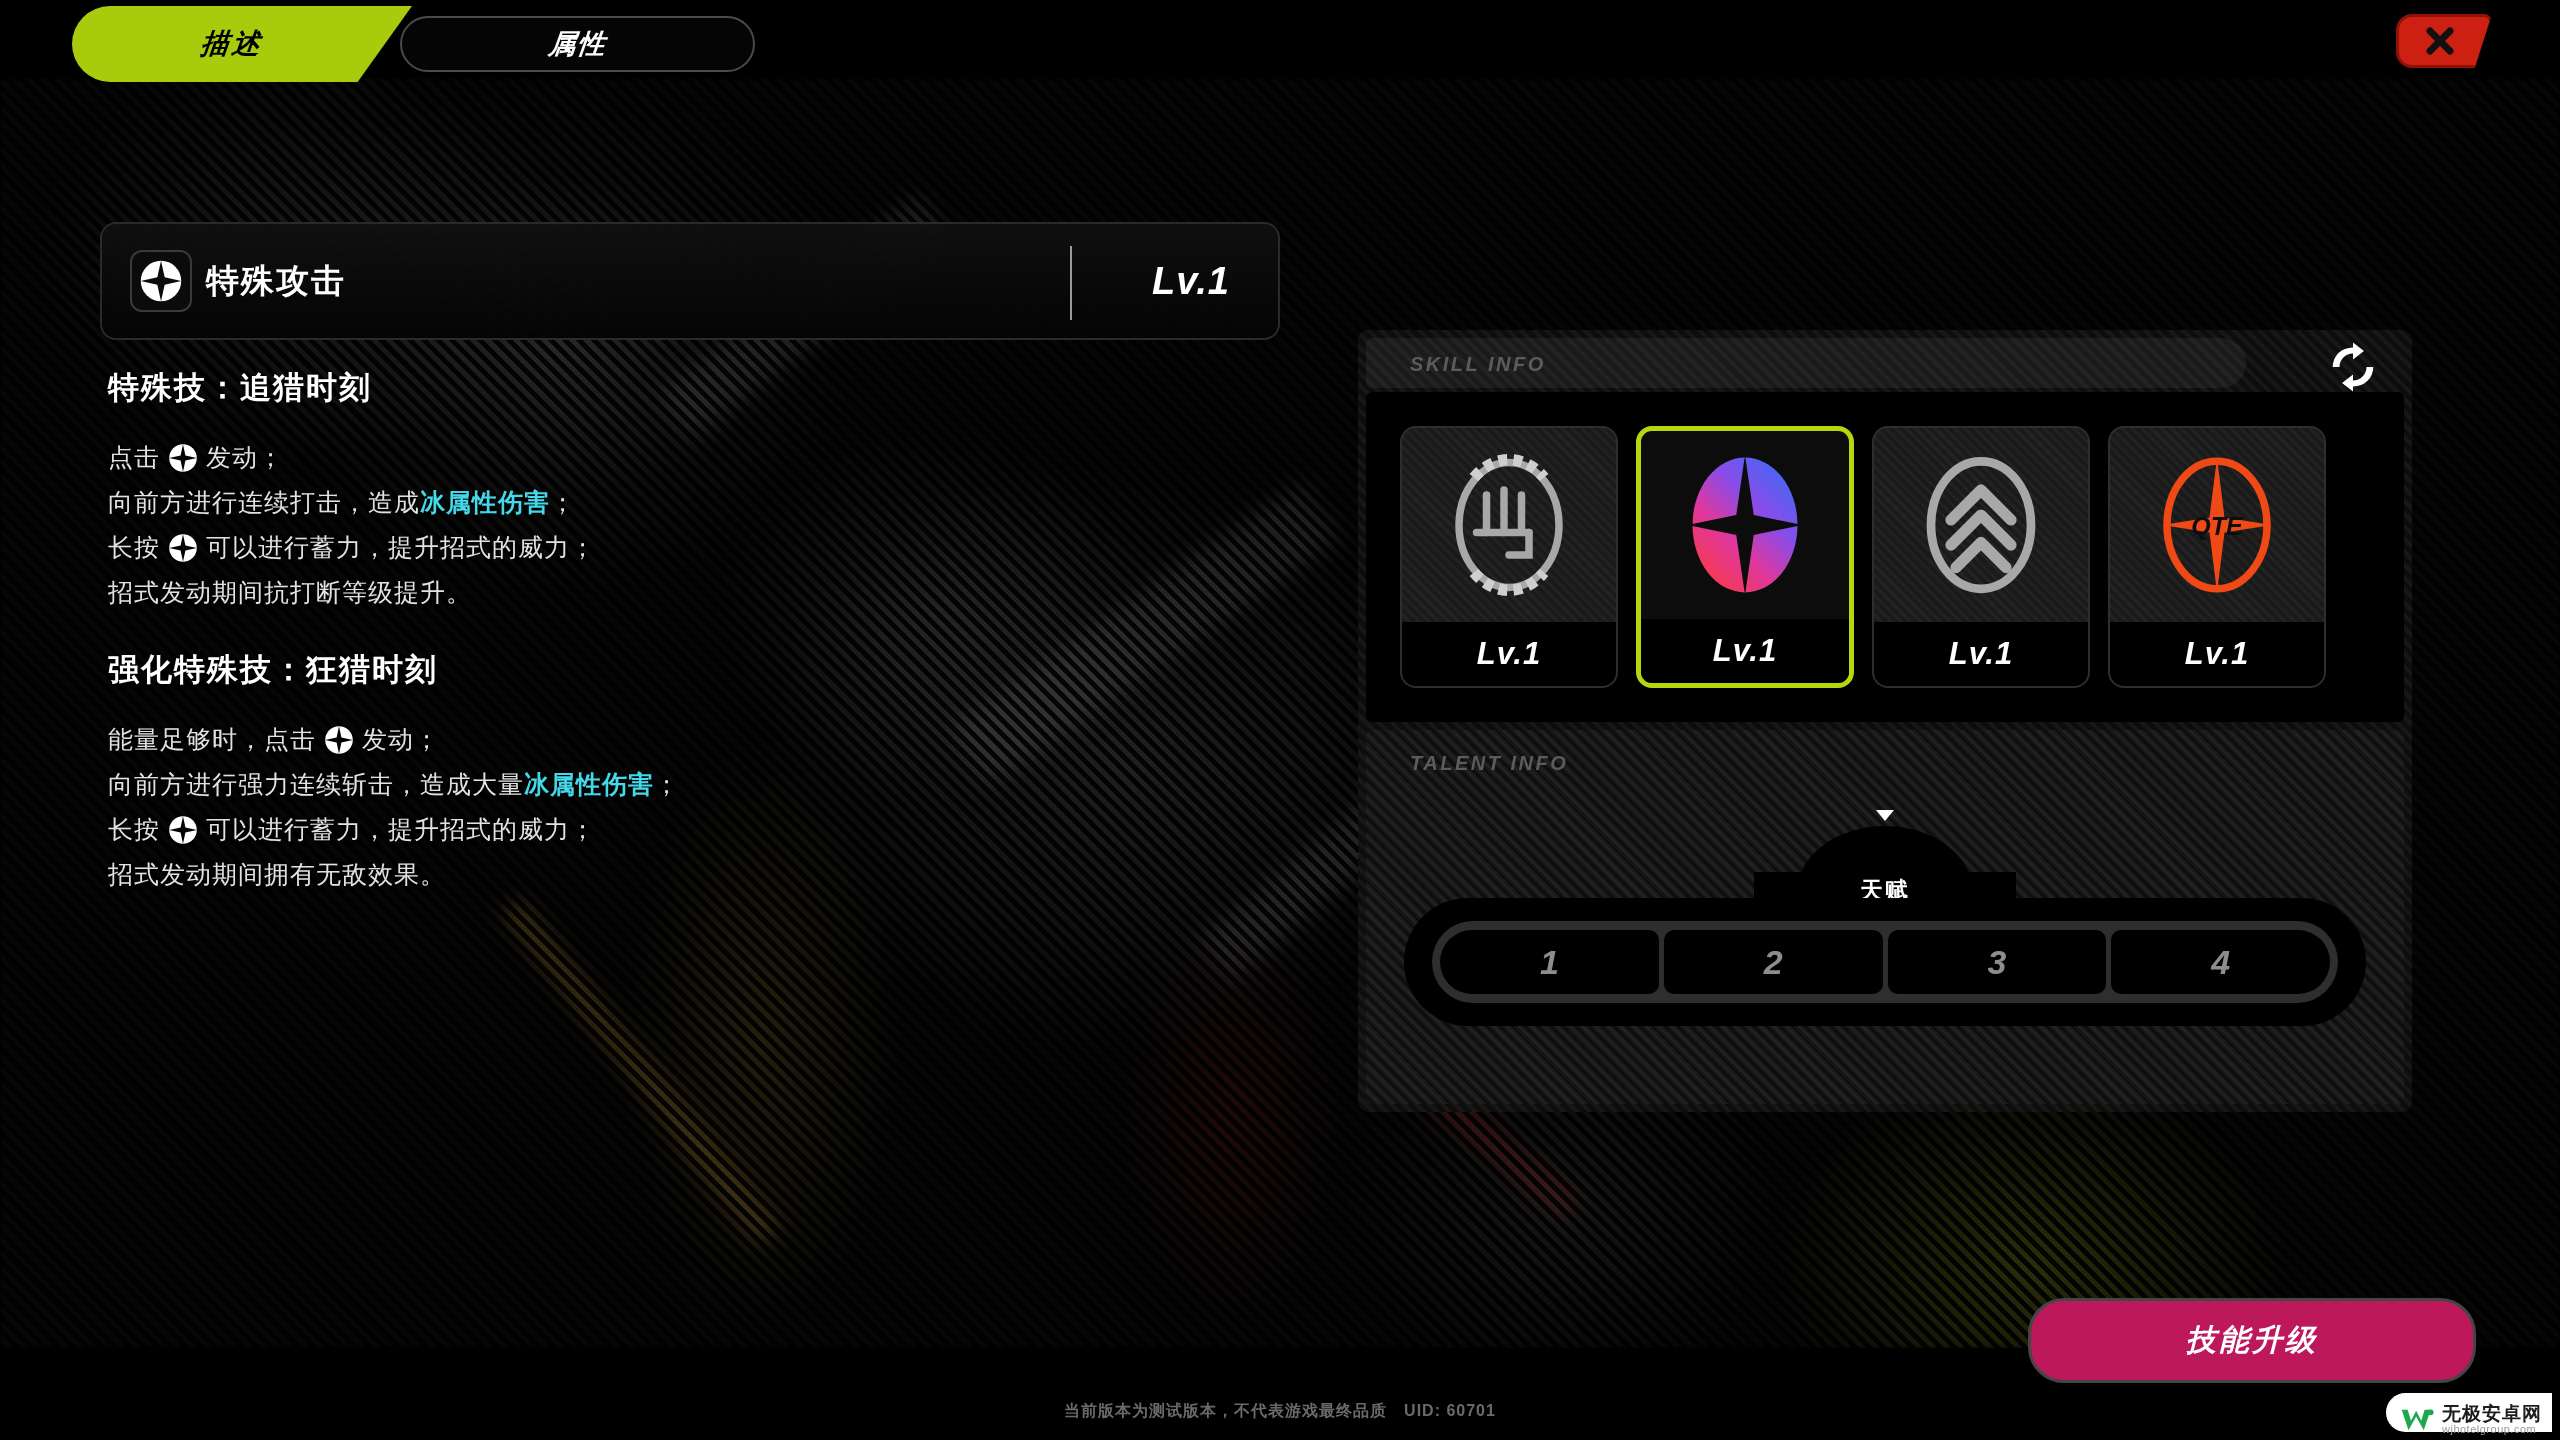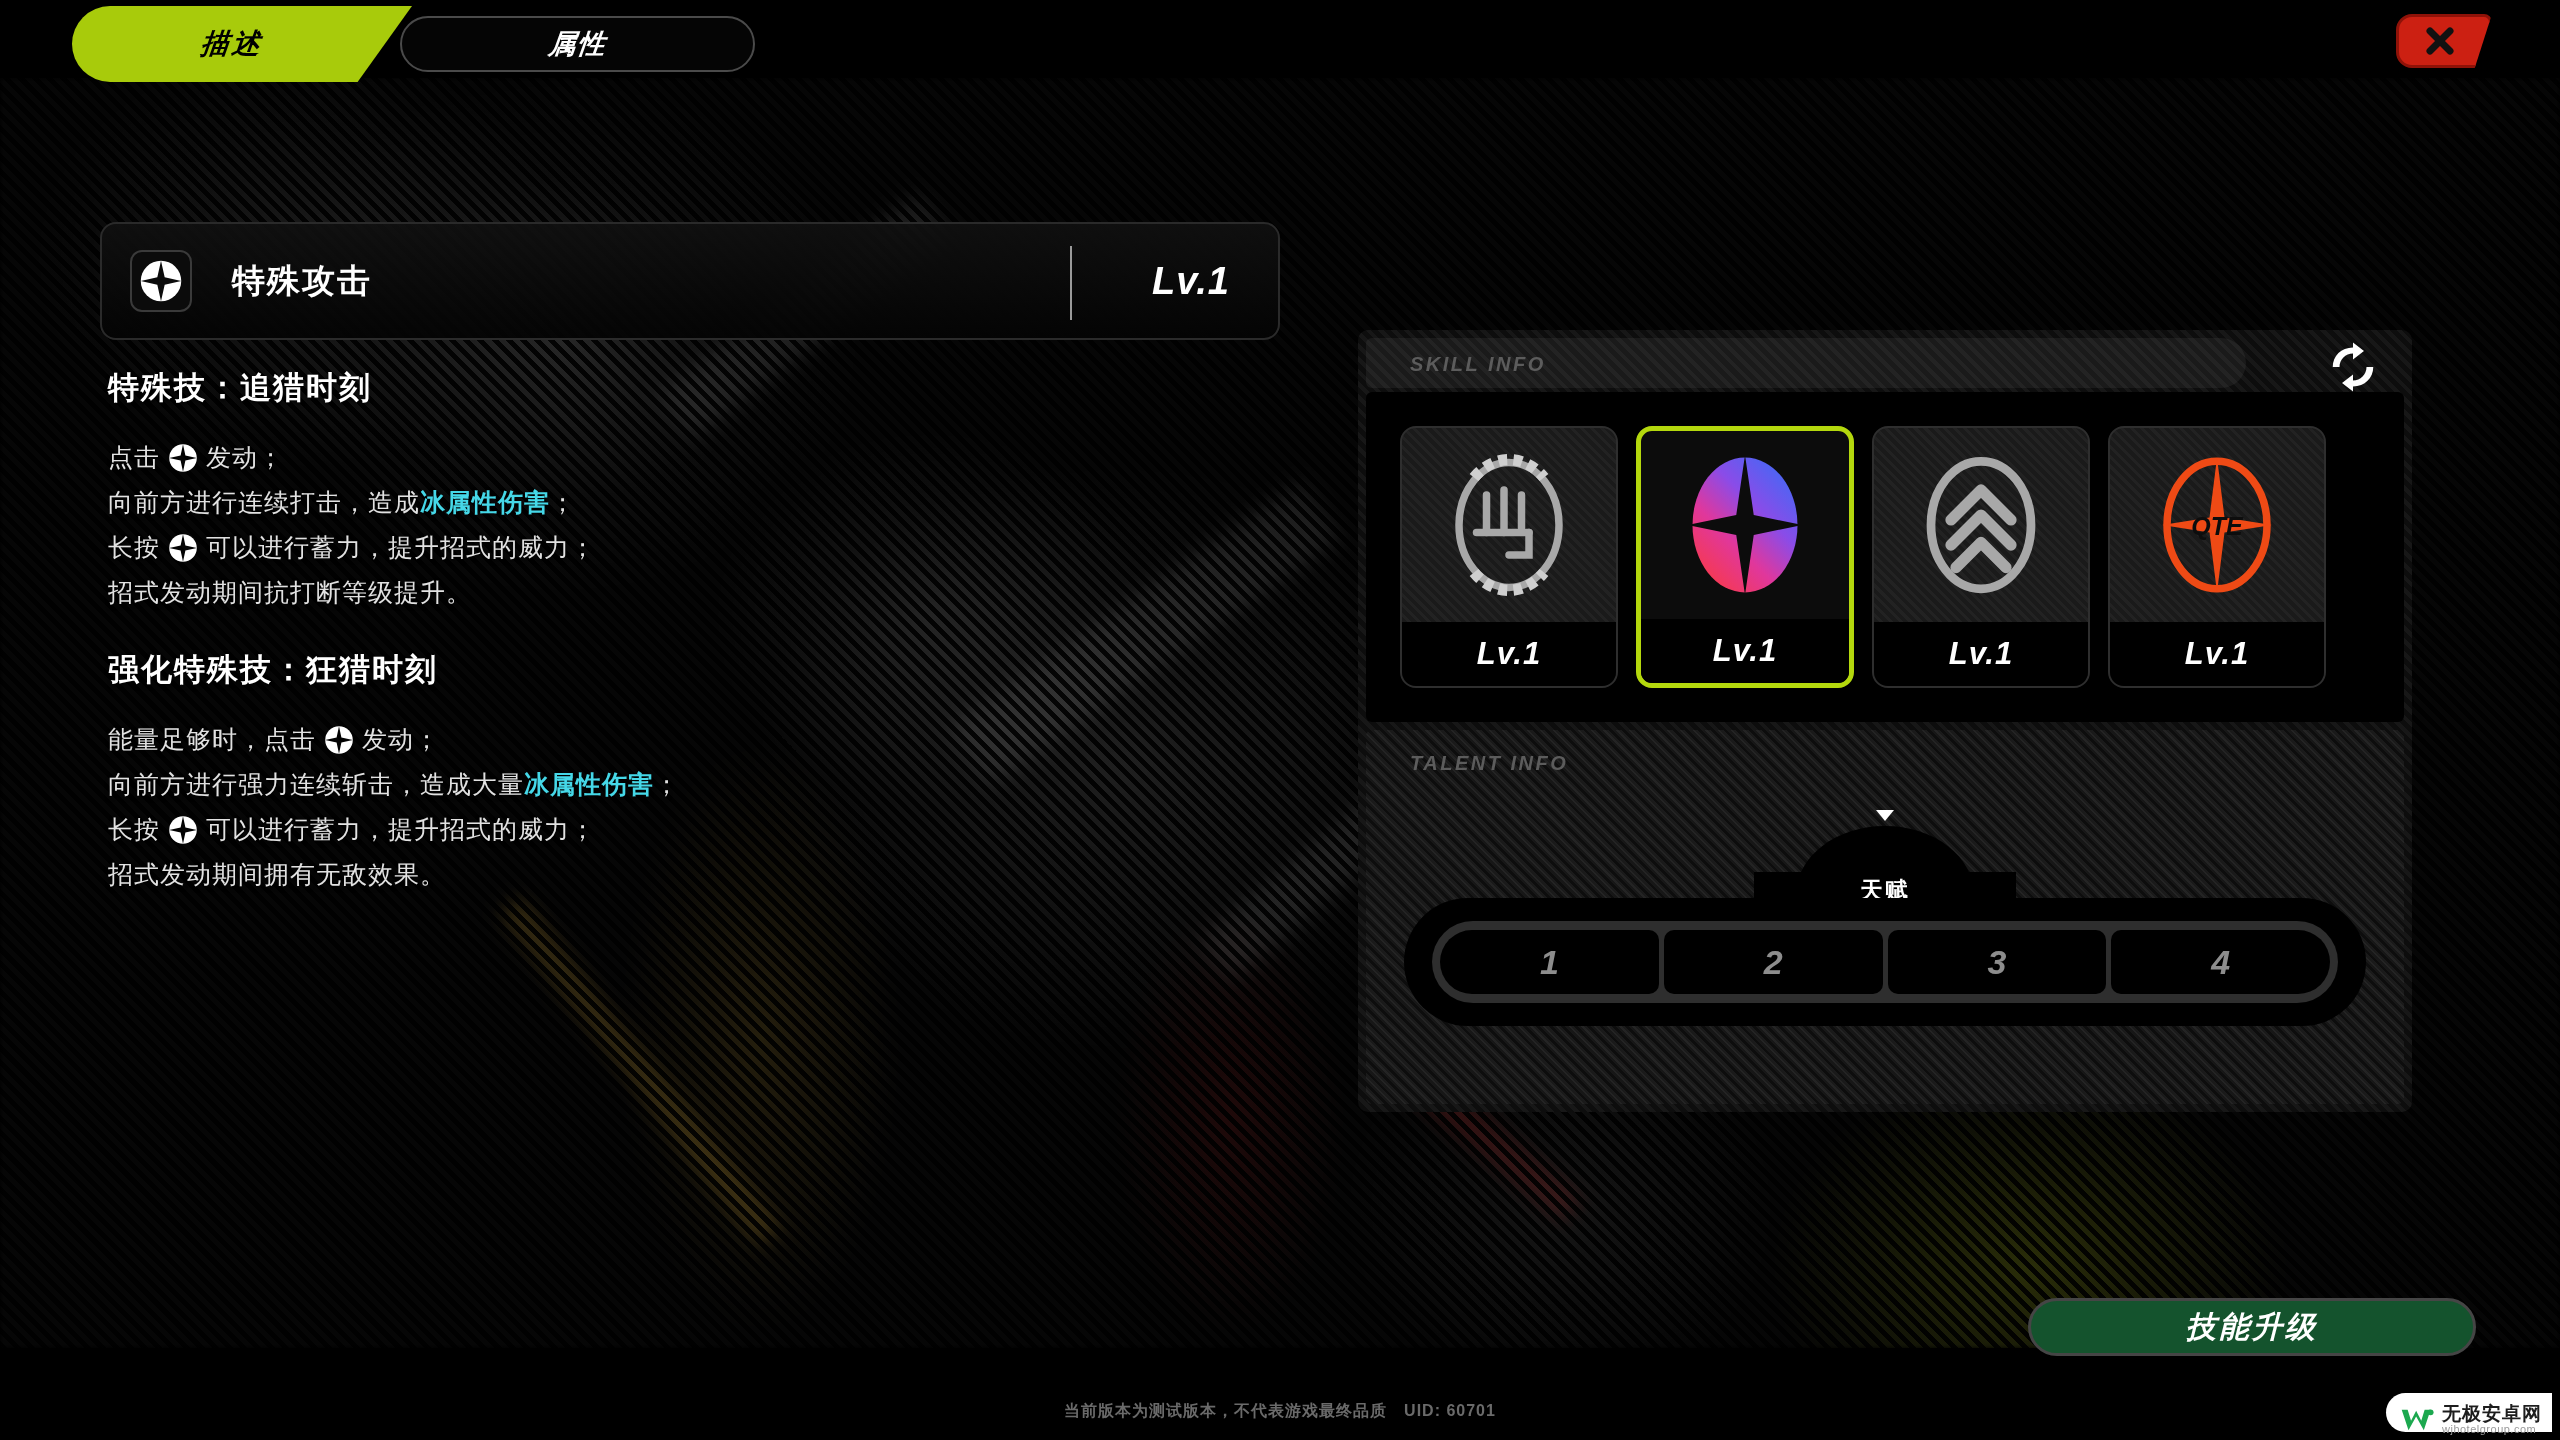--- a/index.html
+++ b/index.html
@@ -146,21 +146,21 @@
   }
   .skill-header-icon {
     margin-left: 28px;
     width: 62px; height: 62px;
     background: #0b0b0b;
     border: 2px solid #3a3a3a;
     border-radius: 12px;
     display: flex; align-items: center; justify-content: center;
   }
   .skill-header-name {
-    margin-left: 40px;
+    margin-left: 14px;
     color: #fff;
     font-size: 33px;
     font-weight: bold;
     letter-spacing: 2px;
   }
   .skill-header-divider {
     position: absolute;
     right: 206px; top: 22px;
     width: 2px; height: 74px;
     background: #9a9a9a;
@@ -404,24 +404,24 @@
   .bottom-bar {
     position: absolute;
     left: 0; bottom: 0;
     width: 2560px; height: 92px;
     background: #000;
     z-index: 40;
   }
   .upgrade-btn {
     position: absolute;
     left: 2028px; top: -50px;
-    width: 448px; height: 58px;
+    width: 448px; height: 85px;
     border: 3px solid #454545;
     border-radius: 36px;
-    background: #14532d;
+    background: #be185d;
     display: flex; align-items: center; justify-content: center;
     cursor: pointer;
   }
   .upgrade-btn .lbl {
     color: #ffffff;
     font-size: 30px;
     font-weight: bold;
     font-style: italic;
     letter-spacing: 3px;
   }

